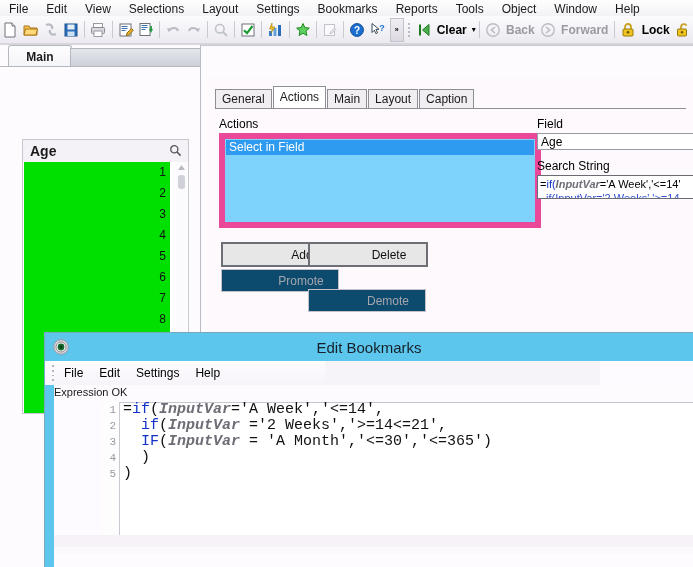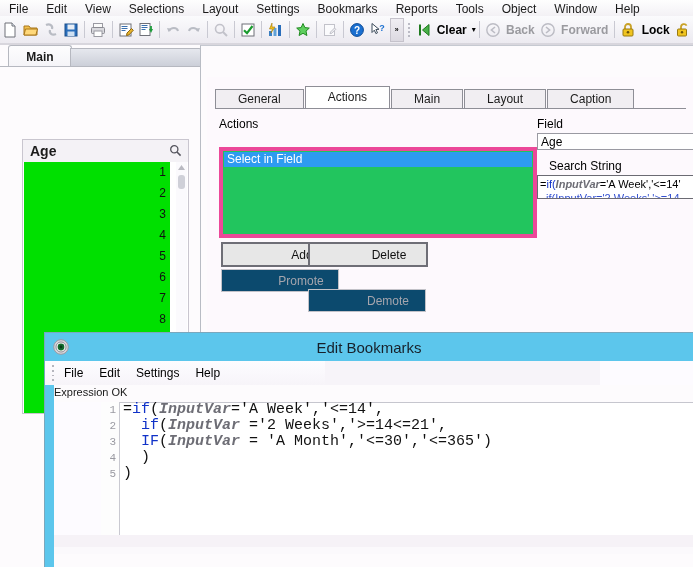--- a/index.html
+++ b/index.html
@@ -97,43 +97,43 @@
     background:#ccd8de;display:flex;align-items:center;justify-content:center;
   }
   #bp-title{font-size:16px;color:#20252b;}
   #bp-body{
     position:absolute;left:6px;top:31px;width:487px;height:339px;background:#fdf9fd;
   }
   #bp-tabstrip{
     position:absolute;left:8px;top:10px;height:21px;display:flex;align-items:flex-end;
   }
   .bp-tab{
-    height:18px;line-height:18px;padding:0 22px;font-size:12px;
+    height:18px;line-height:18px;padding:0 6px;font-size:12px;
     background:#f1eef2;border:1px solid #8e8e96;border-bottom:none;margin-right:1px;color:#1b1b1b;
   }
   .bp-tab.active{height:21px;line-height:21px;background:#ffffff;position:relative;z-index:3;}
   #bp-tabline{position:absolute;left:8px;top:31px;width:471px;height:1px;background:#8e8e96;}
 
   #bp-actions-label{position:absolute;left:12px;top:40px;font-size:12px;}
   #bp-actions-list{
-    position:absolute;left:12px;top:70px;width:310px;height:83px;
-    background:#22c55e;border:4px solid #ec4899;
+    position:absolute;left:12px;top:56px;width:310px;height:83px;
+    background:#7dd3fc;border:6px solid #ec4899;
   }
   #bp-action-selected{
     position:absolute;left:1px;top:1px;width:308px;height:15px;
     background:#2e9bf0;color:#ffffff;font-size:12px;line-height:15px;padding-left:3px;
     box-sizing:border-box;
   }
   #bp-field-label{position:absolute;left:330px;top:40px;font-size:12px;}
   #bp-field-input{
     position:absolute;left:330px;top:56px;width:163px;height:17px;
     background:#ffffff;border:1px solid #9a9aa2;font-size:12px;line-height:17px;
     padding-left:3px;box-sizing:border-box;
   }
-  #bp-search-label{position:absolute;left:342px;top:82px;font-size:12px;}
+  #bp-search-label{position:absolute;left:330px;top:82px;font-size:12px;}
   #bp-search-input{
     position:absolute;left:330px;top:98px;width:163px;height:24px;
     background:#ffffff;border:1px solid #6b6b73;font-size:11px;line-height:14px;
     padding:1px 0 0 2px;box-sizing:border-box;overflow:hidden;white-space:nowrap;
   }
   .exp-kw{color:#1032c8;}
   .exp-var{color:#6d6d75;font-weight:bold;font-style:italic;}
   #bp-search-input .l2{display:block;color:#1032c8;font-size:11px;opacity:.85;}
 
   .bp-btn{

